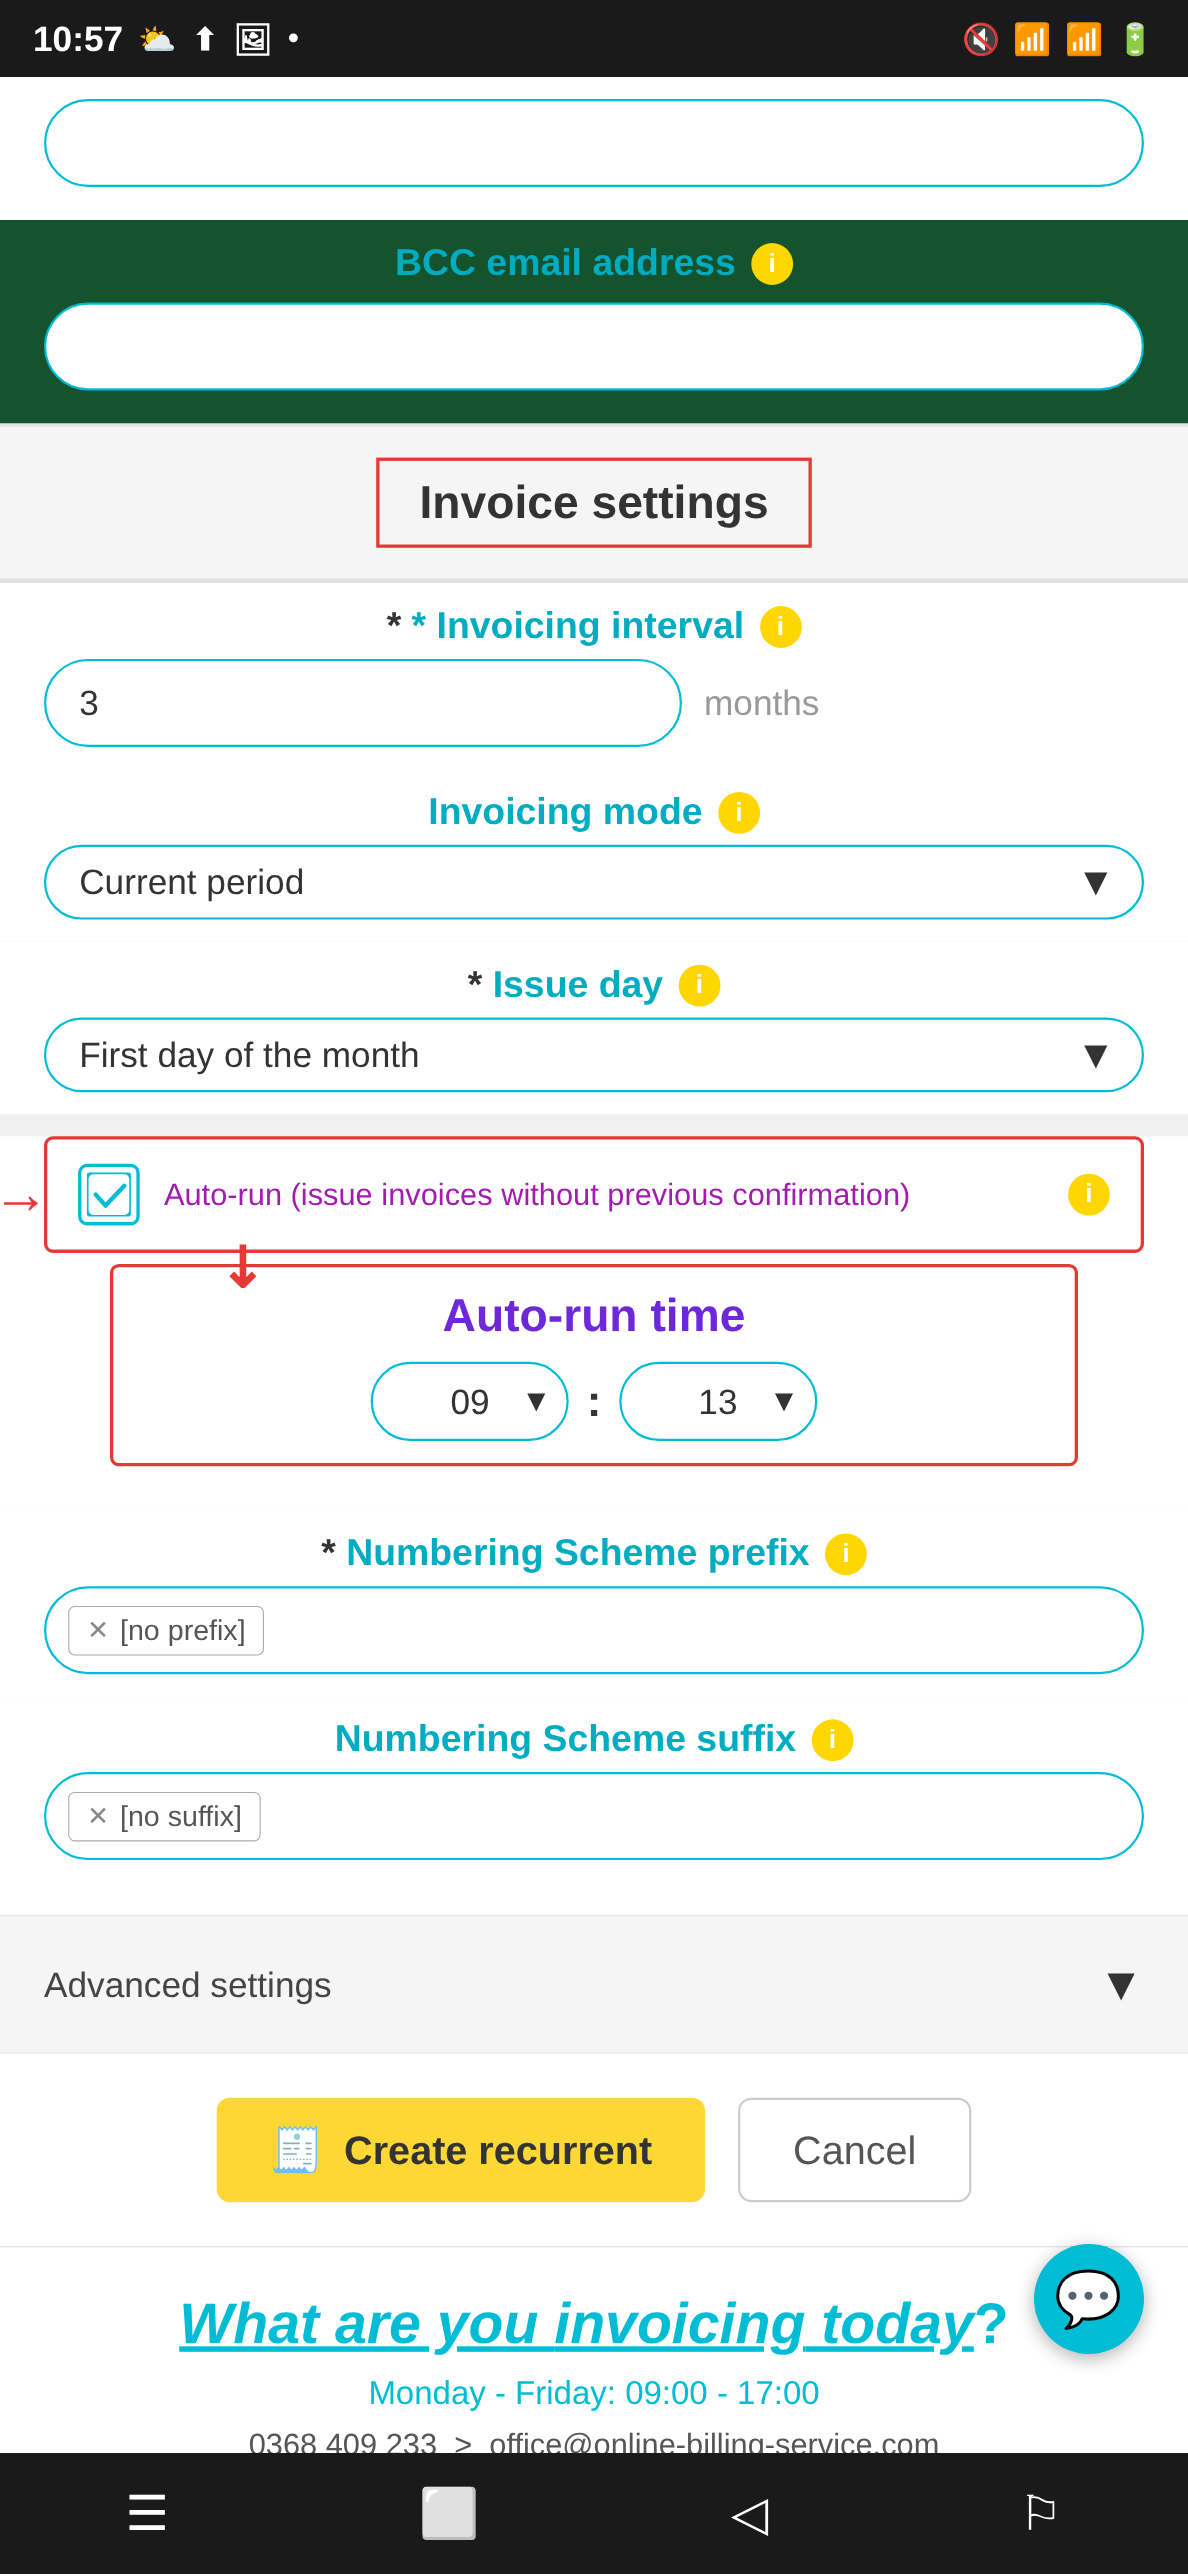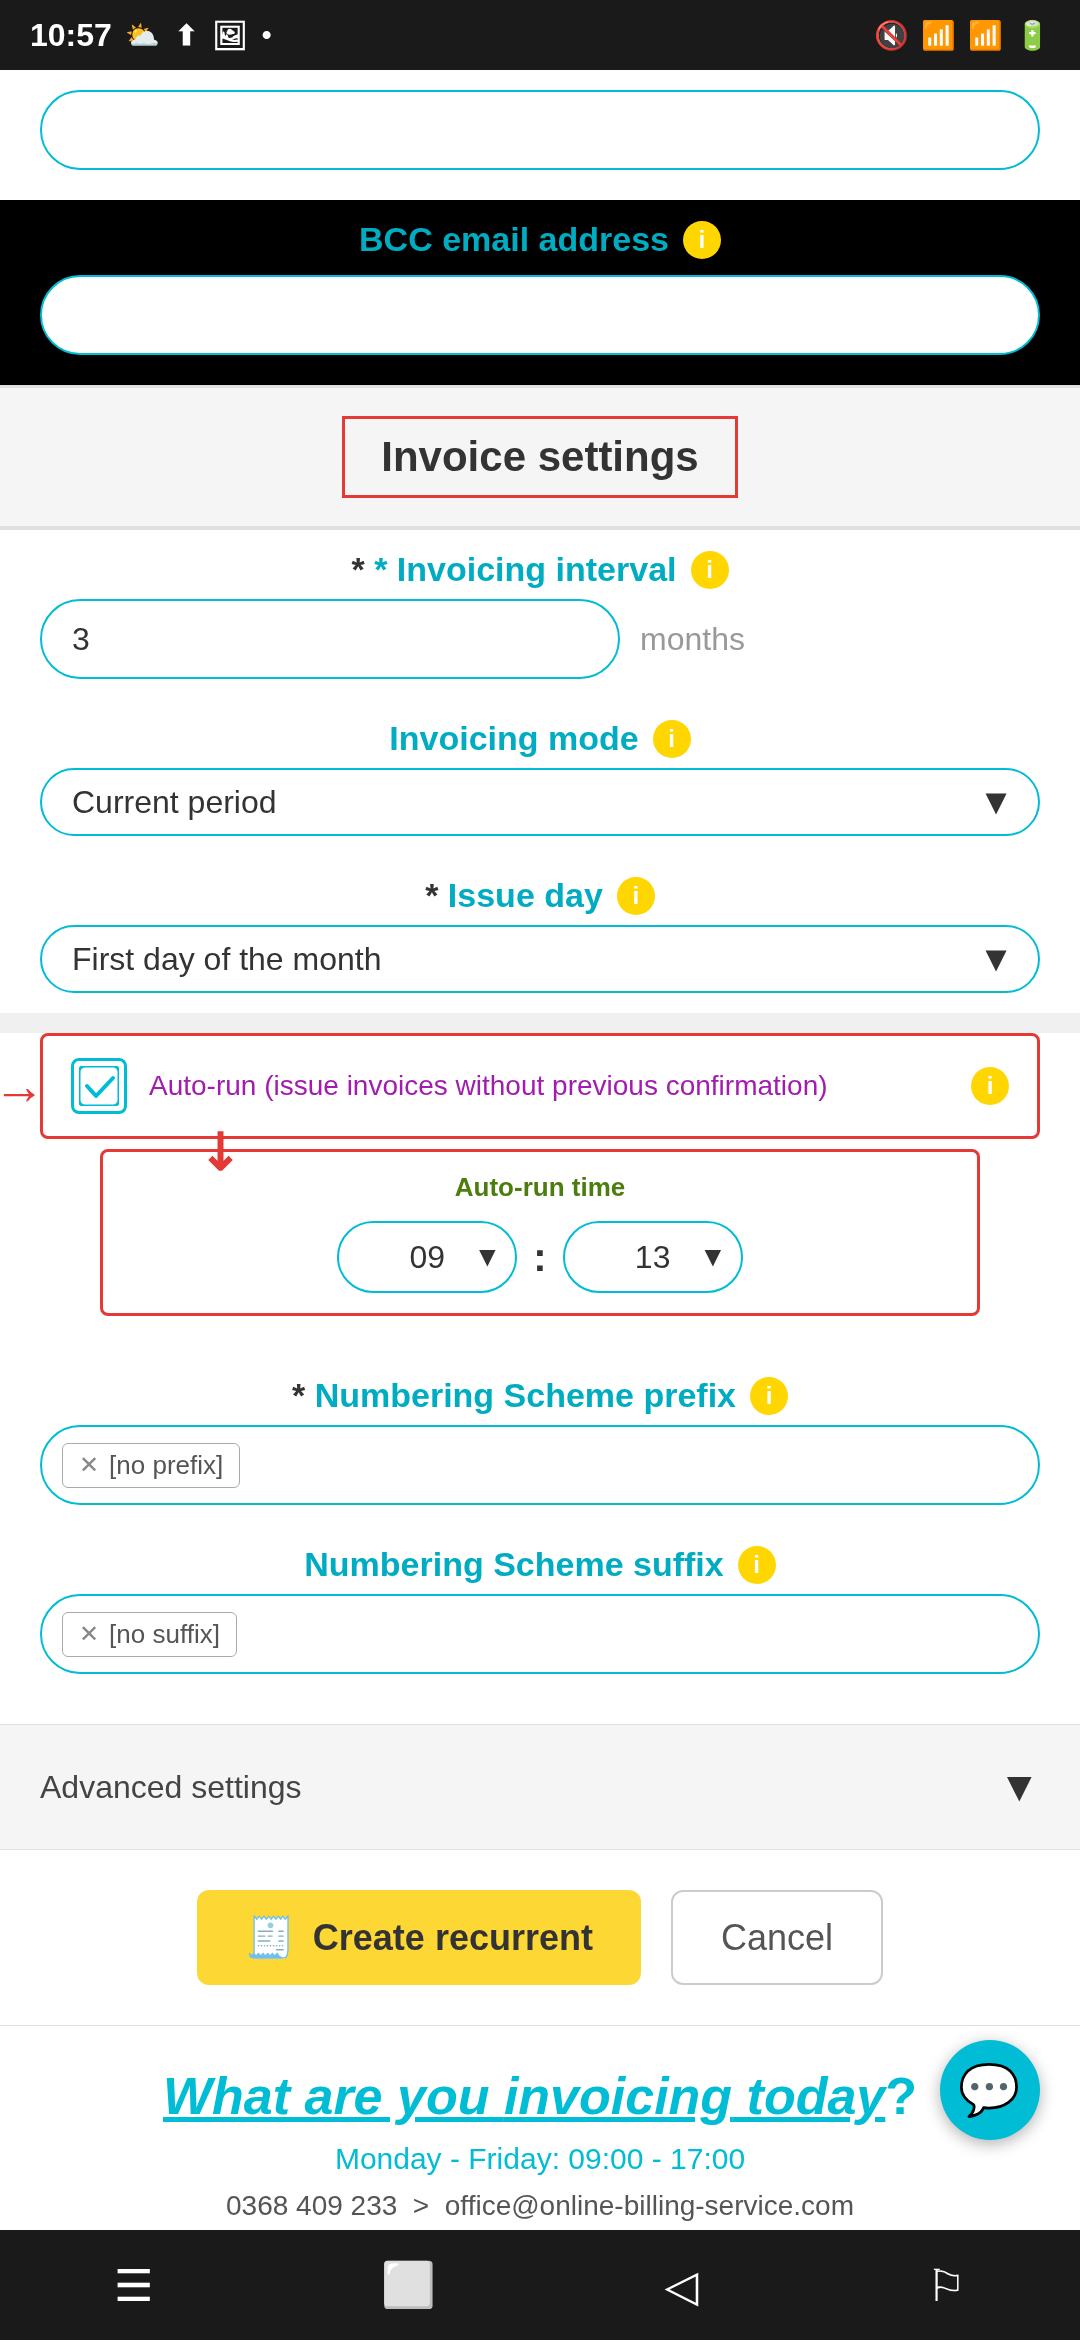--- a/index.html
+++ b/index.html
@@ -36,21 +36,21 @@
     .top-input-box {
       border: 2px solid #00bcd4;
       border-radius: 40px;
       height: 80px;
       width: 100%;
       background: #fff;
     }
 
     
     .bcc-section {
-      background: #000000;
+      background: #14532d;
       padding: 20px 40px 30px;
     }
     .field-label {
       text-align: center;
       font-size: 34px;
       font-weight: bold;
       color: #00acc1;
       margin-bottom: 16px;
       display: flex;
       align-items: center;
@@ -188,23 +188,23 @@
       border: 3px solid #e53935;
       border-radius: 8px;
       padding: 20px 30px;
       margin: 0 60px 20px;
       background: #fff;
       display: flex;
       flex-direction: column;
       align-items: center;
     }
     .autorun-time-label {
-      font-size: 26px;
-      font-weight: bold;
-      color: #4d7c0f;
+      font-size: 42px;
+      font-weight: bold;
+      color: #6d28d9;
       margin-bottom: 18px;
       text-align: center;
     }
     .time-selects {
       display: flex;
       align-items: center;
       gap: 16px;
     }
     .time-select-wrapper {
       position: relative;

